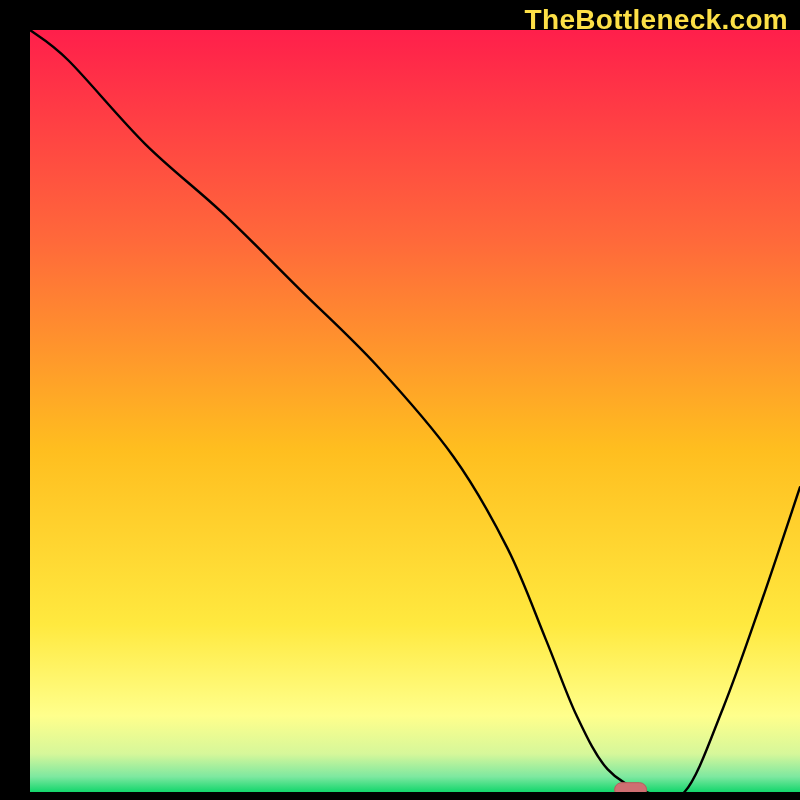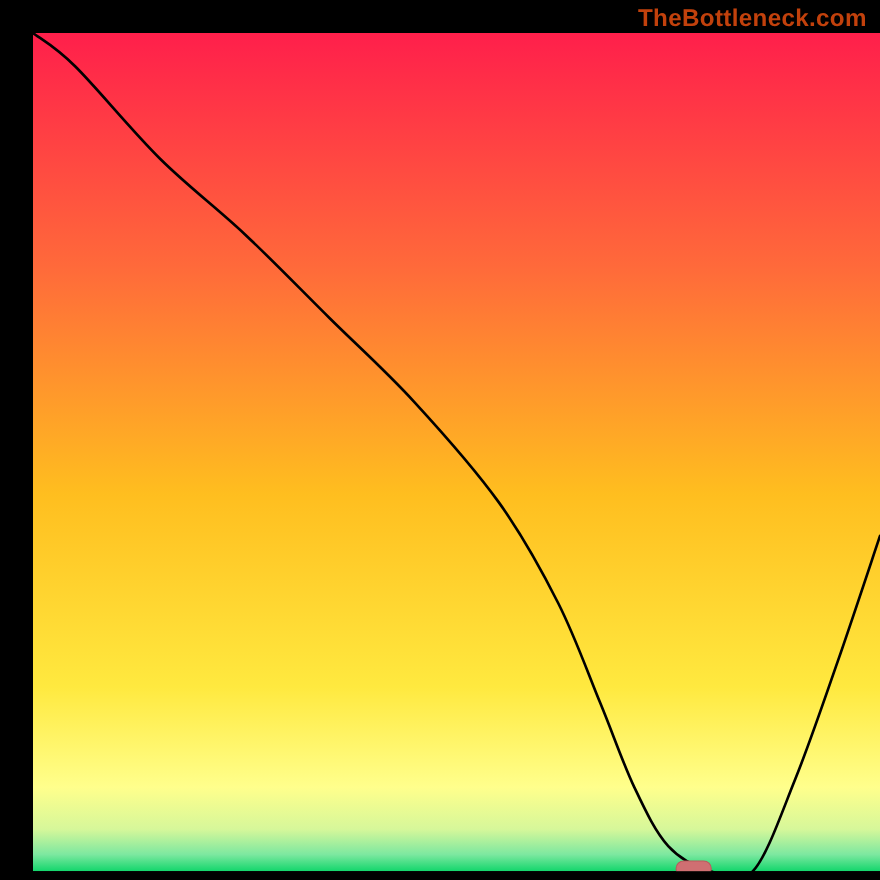--- a/index.html
+++ b/index.html
@@ -13,23 +13,23 @@
   .container {
     position: relative;
     width: 800px;
     height: 800px;
     background: #000;
   }
   .watermark {
     position: absolute;
     top: 4px;
     right: 12px;
-    color: #c2410c;
+    color: #fde047;
     font-family: Arial, Helvetica, sans-serif;
-    font-size: 22px;
+    font-size: 28px;
     font-weight: 600;
     letter-spacing: 0.3px;
     z-index: 10;
   }
   svg {
     position: absolute;
     top: 0;
     left: 0;
   }
 </style>

